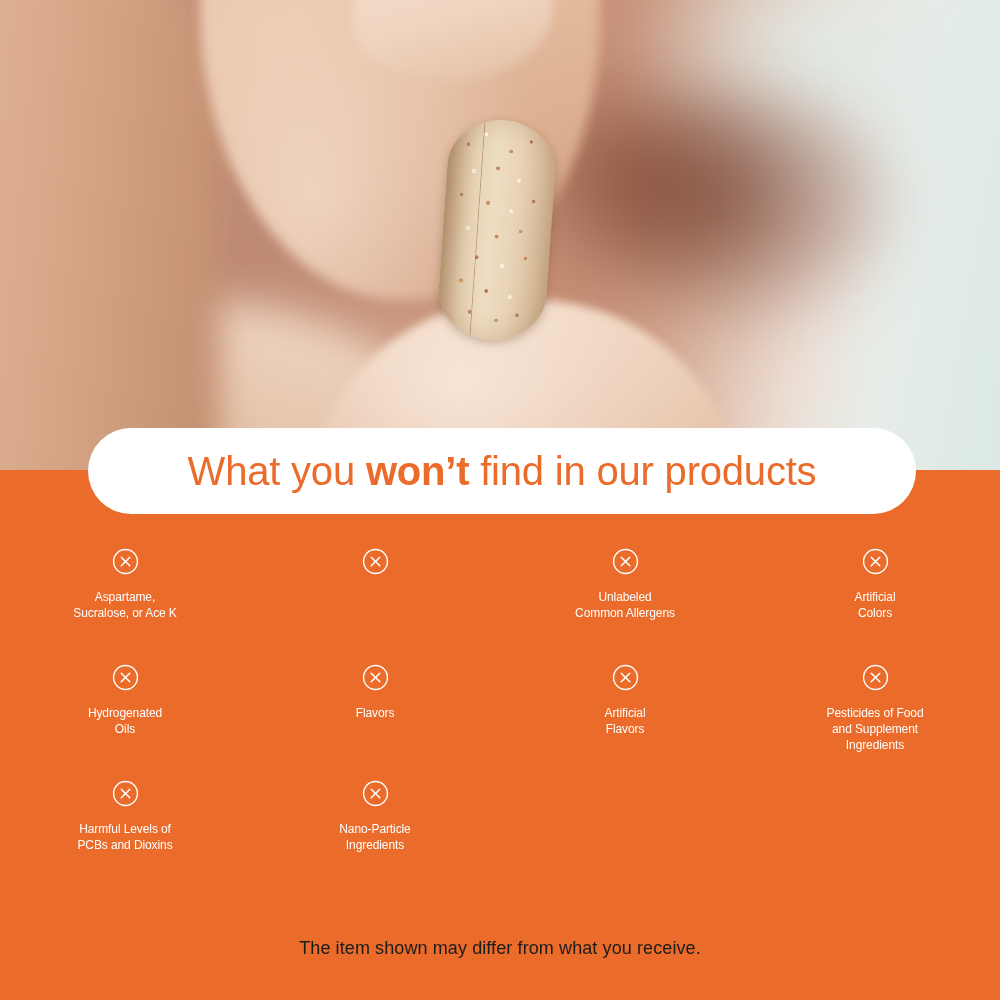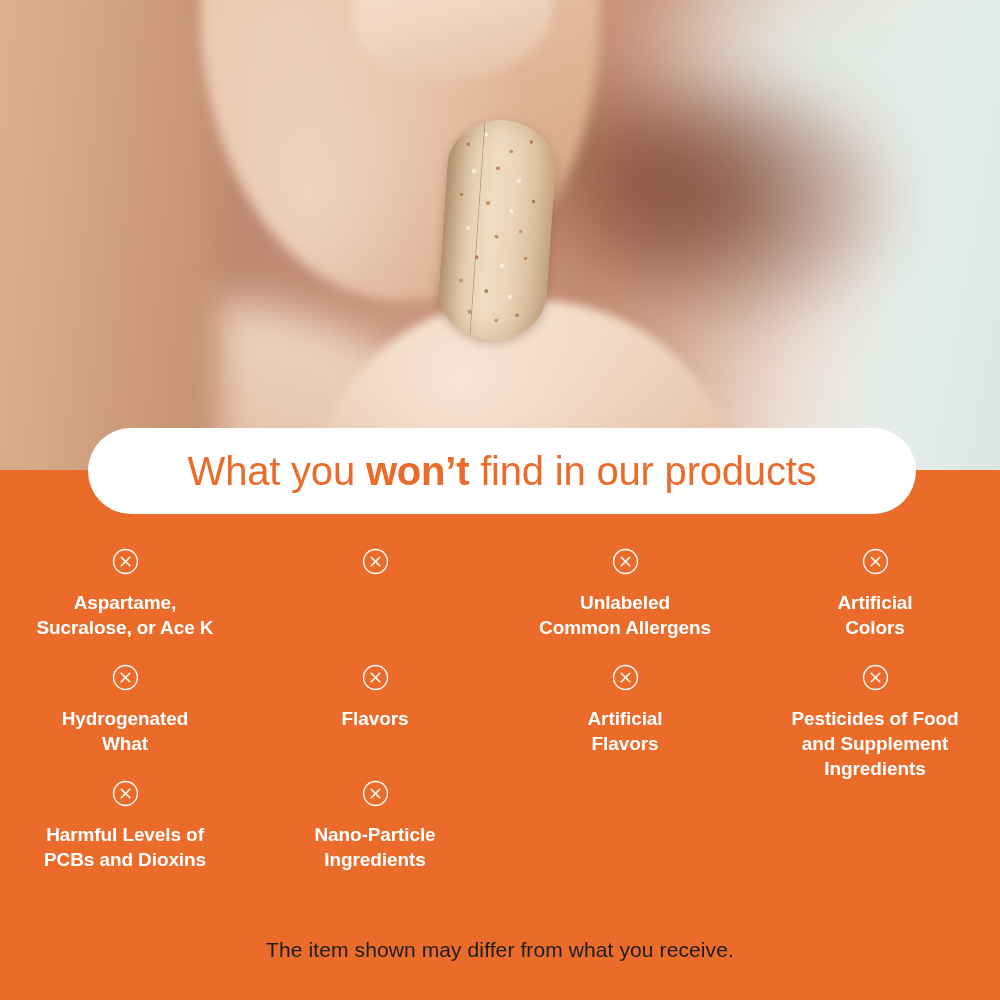--- a/index.html
+++ b/index.html
@@ -230,36 +230,36 @@
     align-items: center;
     padding: 0 6px;
   }
   .x-icon {
     width: 27px; height: 27px;
     display: block;
     margin-bottom: 15px;
     flex: none;
   }
   .cell-label {
-    font-size: 19px;
+    font-size: 12px;
     line-height: 1.32;
-    font-weight: 700;
+    font-weight: 400;
     color: #FFFFFF;
     text-align: center;
     white-space: pre-line;
     letter-spacing: -0.1px;
   }
 
   
   .footer {
     position: absolute;
     left: 0; top: 938px;
     width: 1000px;
     text-align: center;
-    font-size: 21px;
+    font-size: 18px;
     color: #1C1C1C;
     font-weight: 400;
     letter-spacing: 0.1px;
   }
 </style>
 </head>
 <body>
 
 <div class="poster">
 
@@ -315,21 +315,21 @@
         <div class="cell-label">Artificial
 Colors</div>
       </div>
       <div class="cell">
         <svg class="x-icon" viewBox="0 0 24 24">
           <circle cx="12" cy="12" r="10.6" fill="none" stroke="#FFFFFF" stroke-width="1.25"></circle>
           <line x1="8.2" y1="8.2" x2="15.8" y2="15.8" stroke="#FFFFFF" stroke-width="1.35" stroke-linecap="round"></line>
           <line x1="15.8" y1="8.2" x2="8.2" y2="15.8" stroke="#FFFFFF" stroke-width="1.35" stroke-linecap="round"></line>
         </svg>
         <div class="cell-label">Hydrogenated
-What</div>
+Oils</div>
       </div>
       <div class="cell">
         <svg class="x-icon" viewBox="0 0 24 24">
           <circle cx="12" cy="12" r="10.6" fill="none" stroke="#FFFFFF" stroke-width="1.25"></circle>
           <line x1="8.2" y1="8.2" x2="15.8" y2="15.8" stroke="#FFFFFF" stroke-width="1.35" stroke-linecap="round"></line>
           <line x1="15.8" y1="8.2" x2="8.2" y2="15.8" stroke="#FFFFFF" stroke-width="1.35" stroke-linecap="round"></line>
         </svg>
         <div class="cell-label">Flavors</div>
       </div>
       <div class="cell">

